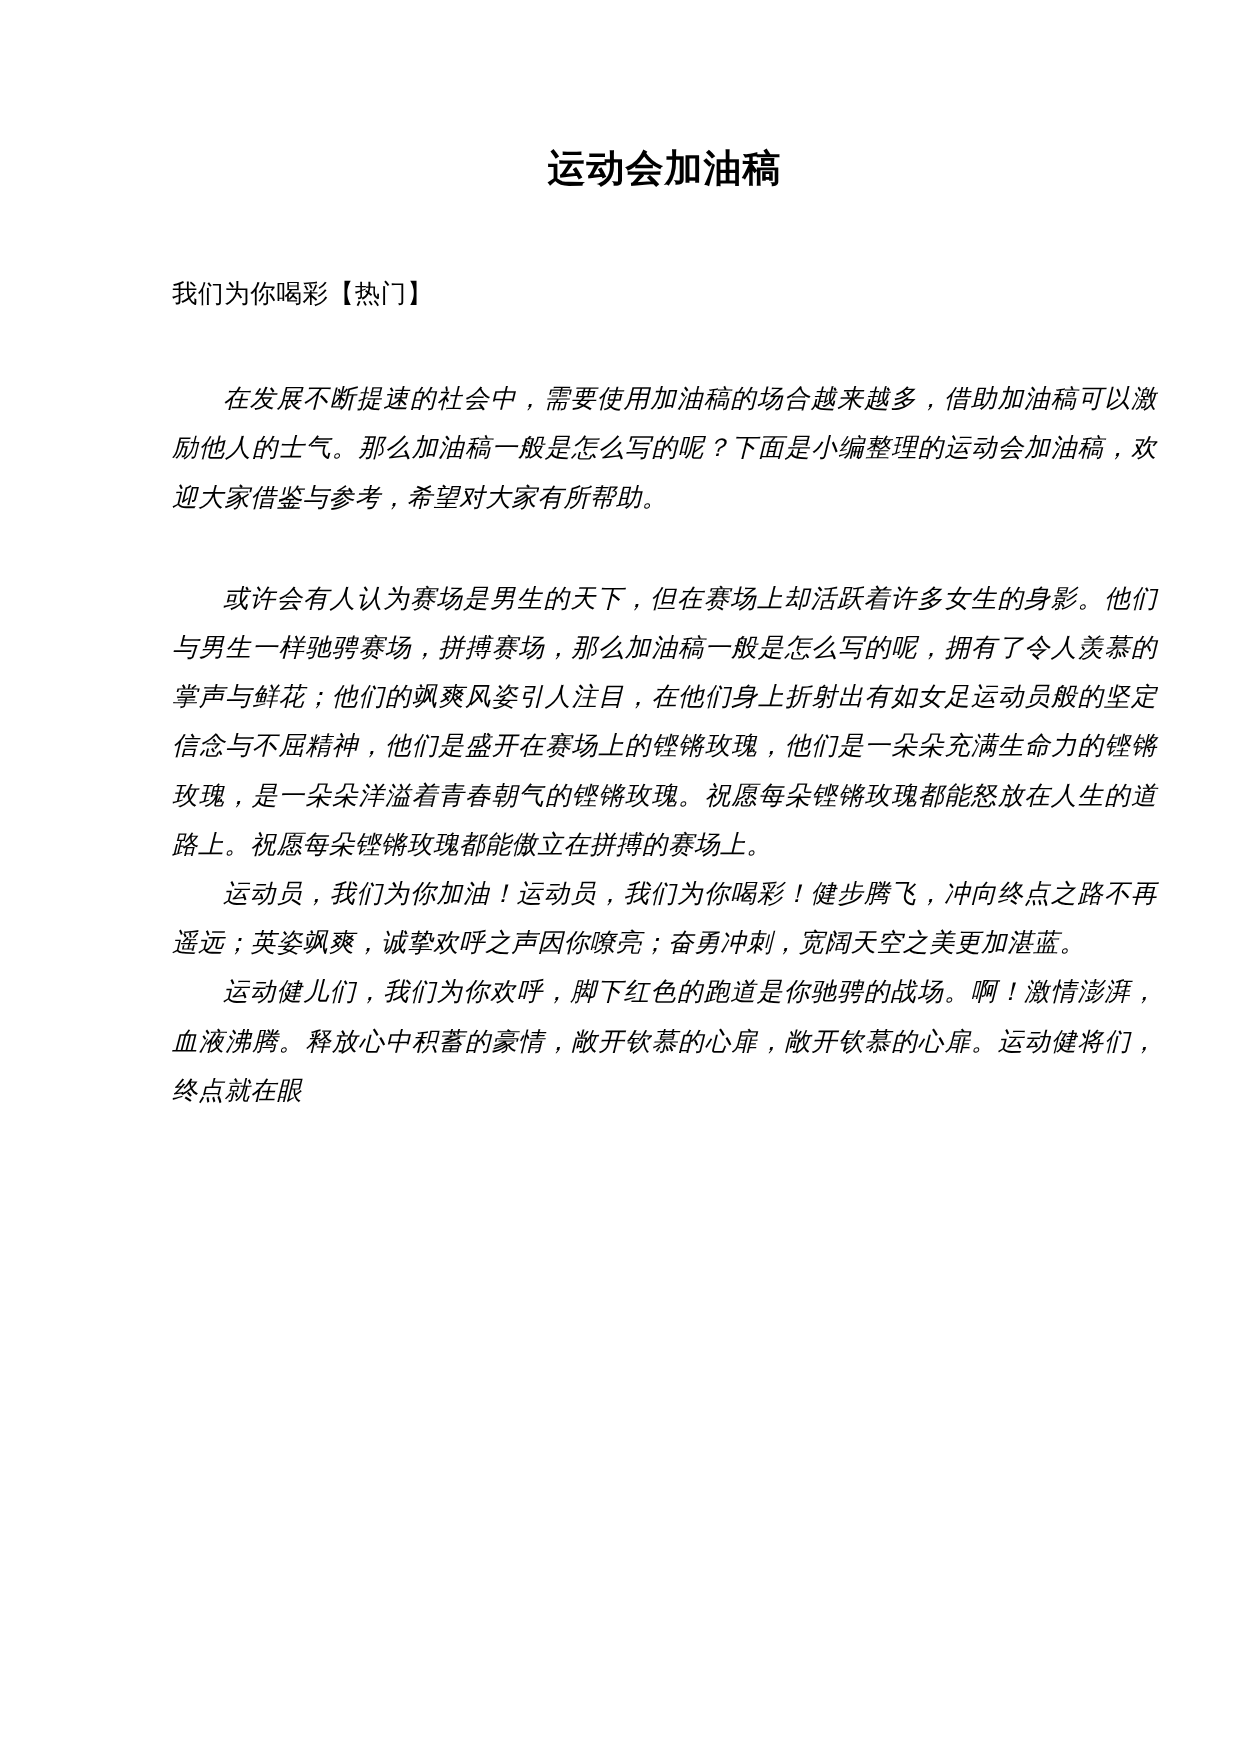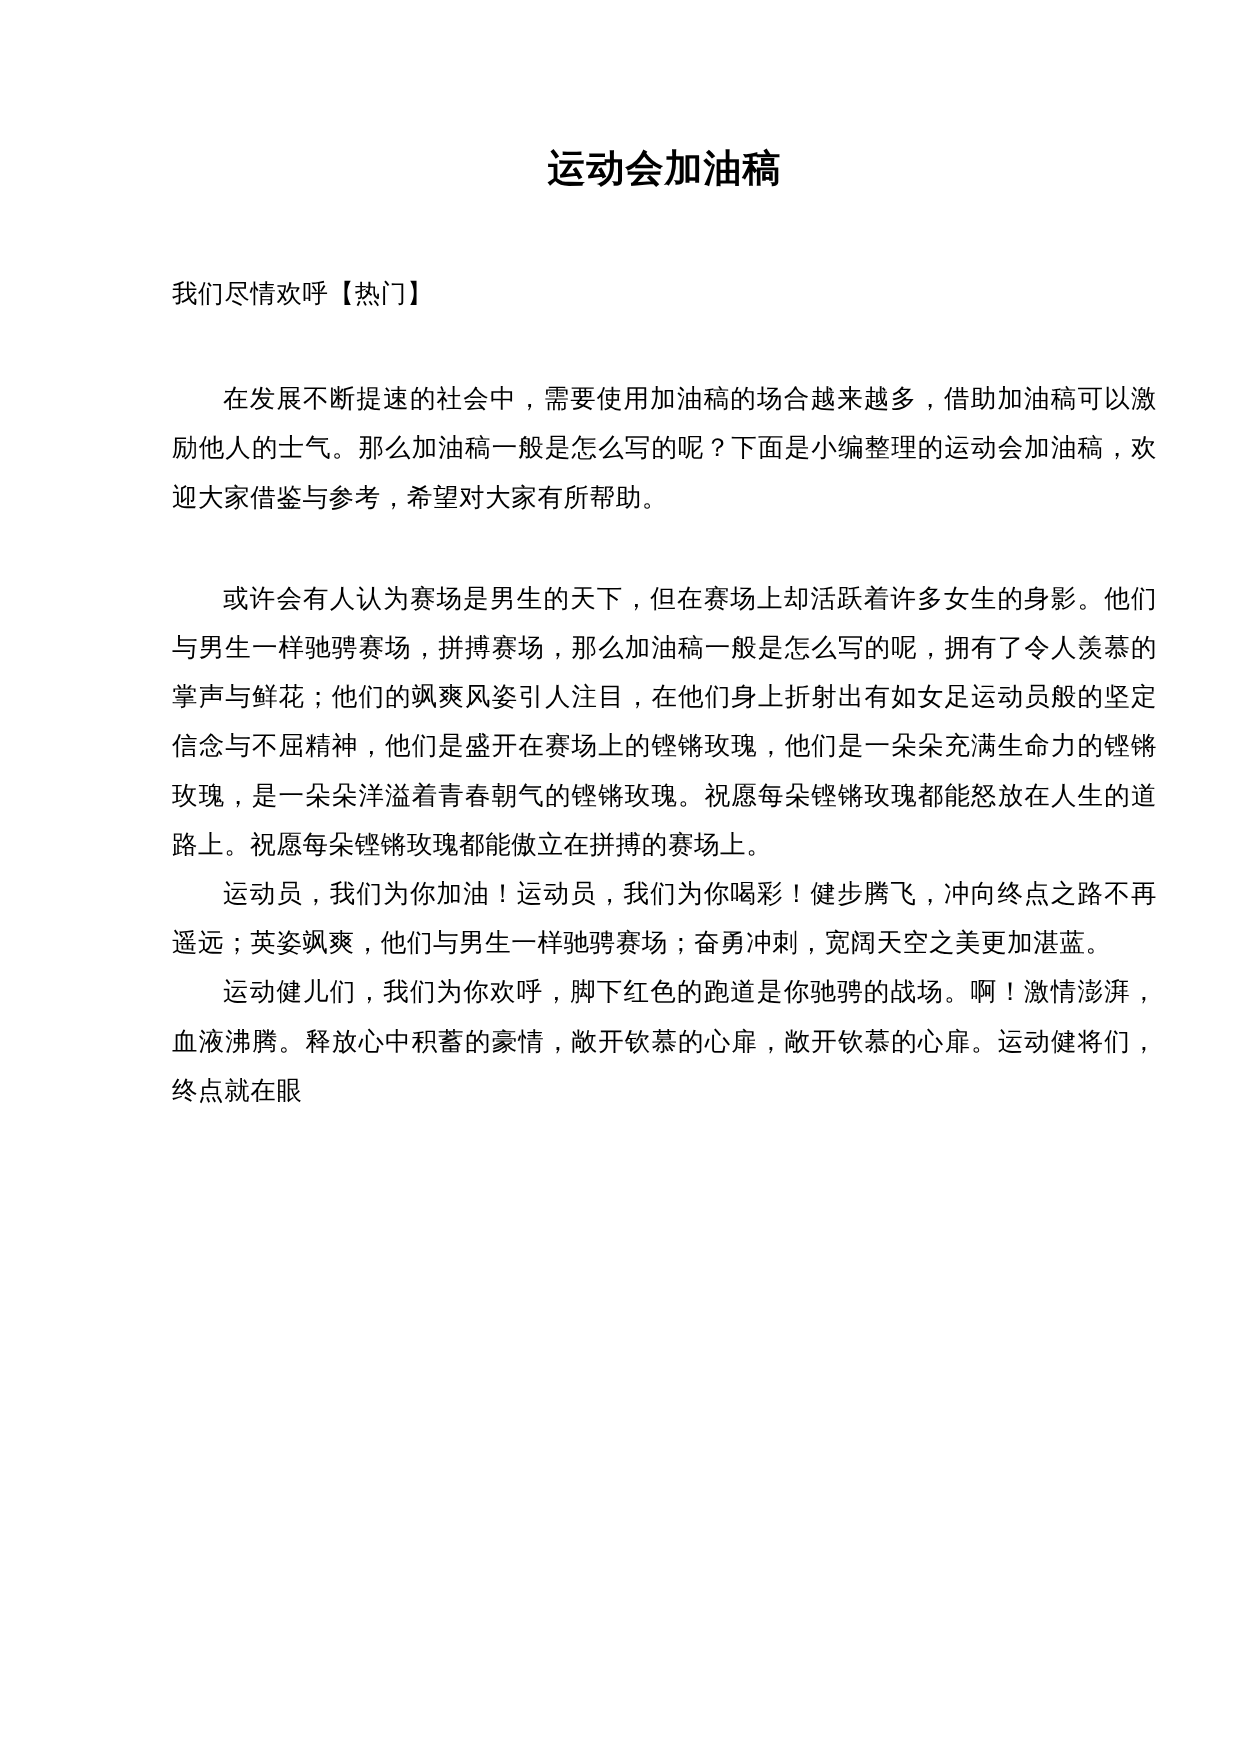--- a/index.html
+++ b/index.html
@@ -35,46 +35,47 @@
   p.para {
     font-size: 25.5px;
     line-height: 1.93;
     margin: 0;
     text-align: justify;
     text-justify: inter-ideograph;
     letter-spacing: 0.6px;
   }
   p.indent {
     text-indent: 2em;
+    font-style: italic;
   }
   .gap-lg {
     height: 56px;
   }
   .gap-md {
     height: 52px;
   }
 </style>
 </head>
 <body>
 
 <div class="page">
 
   <h1 class="doc-title">运动会加油稿</h1>
 
   <div class="body-block">
 
-    <p class="para">我们尽情欢呼【热门】</p>
+    <p class="para">我们为你喝彩【热门】</p>
 
     <div class="gap-lg"></div>
 
     <p class="para indent">在发展不断提速的社会中，需要使用加油稿的场合越来越多，借助加油稿可以激励他人的士气。那么加油稿一般是怎么写的呢？下面是小编整理的运动会加油稿，欢迎大家借鉴与参考，希望对大家有所帮助。</p>
 
     <div class="gap-md"></div>
 
 
     <p class="para indent">或许会有人认为赛场是男生的天下，但在赛场上却活跃着许多女生的身影。他们与男生一样驰骋赛场，拼搏赛场，那么加油稿一般是怎么写的呢，拥有了令人羡慕的掌声与鲜花；他们的飒爽风姿引人注目，在他们身上折射出有如女足运动员般的坚定信念与不屈精神，他们是盛开在赛场上的铿锵玫瑰，他们是一朵朵充满生命力的铿锵玫瑰，是一朵朵洋溢着青春朝气的铿锵玫瑰。祝愿每朵铿锵玫瑰都能怒放在人生的道路上。祝愿每朵铿锵玫瑰都能傲立在拼搏的赛场上。</p>
 
-    <p class="para indent">运动员，我们为你加油！运动员，我们为你喝彩！健步腾飞，冲向终点之路不再遥远；英姿飒爽，他们与男生一样驰骋赛场；奋勇冲刺，宽阔天空之美更加湛蓝。</p>
+    <p class="para indent">运动员，我们为你加油！运动员，我们为你喝彩！健步腾飞，冲向终点之路不再遥远；英姿飒爽，诚挚欢呼之声因你嘹亮；奋勇冲刺，宽阔天空之美更加湛蓝。</p>
 
     <p class="para indent">运动健儿们，我们为你欢呼，脚下红色的跑道是你驰骋的战场。啊！激情澎湃，血液沸腾。释放心中积蓄的豪情，敞开钦慕的心扉，敞开钦慕的心扉。运动健将们，终点就在眼</p>
 
   </div>
 </div>
 
 </body></html>

